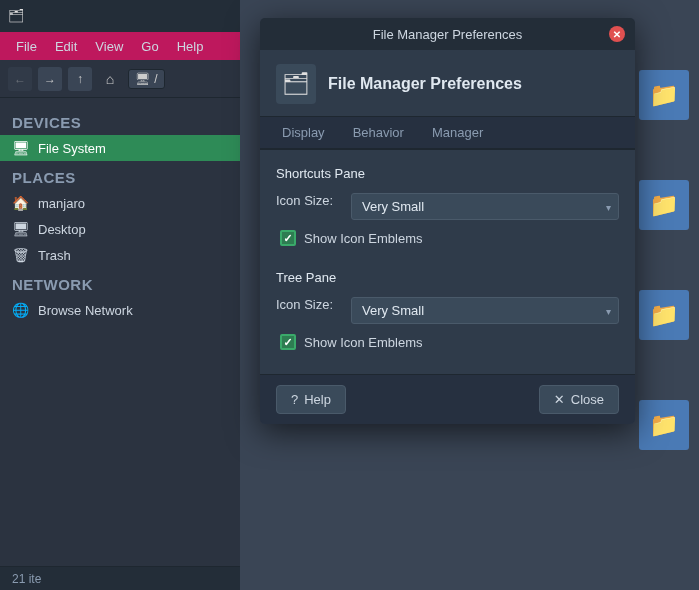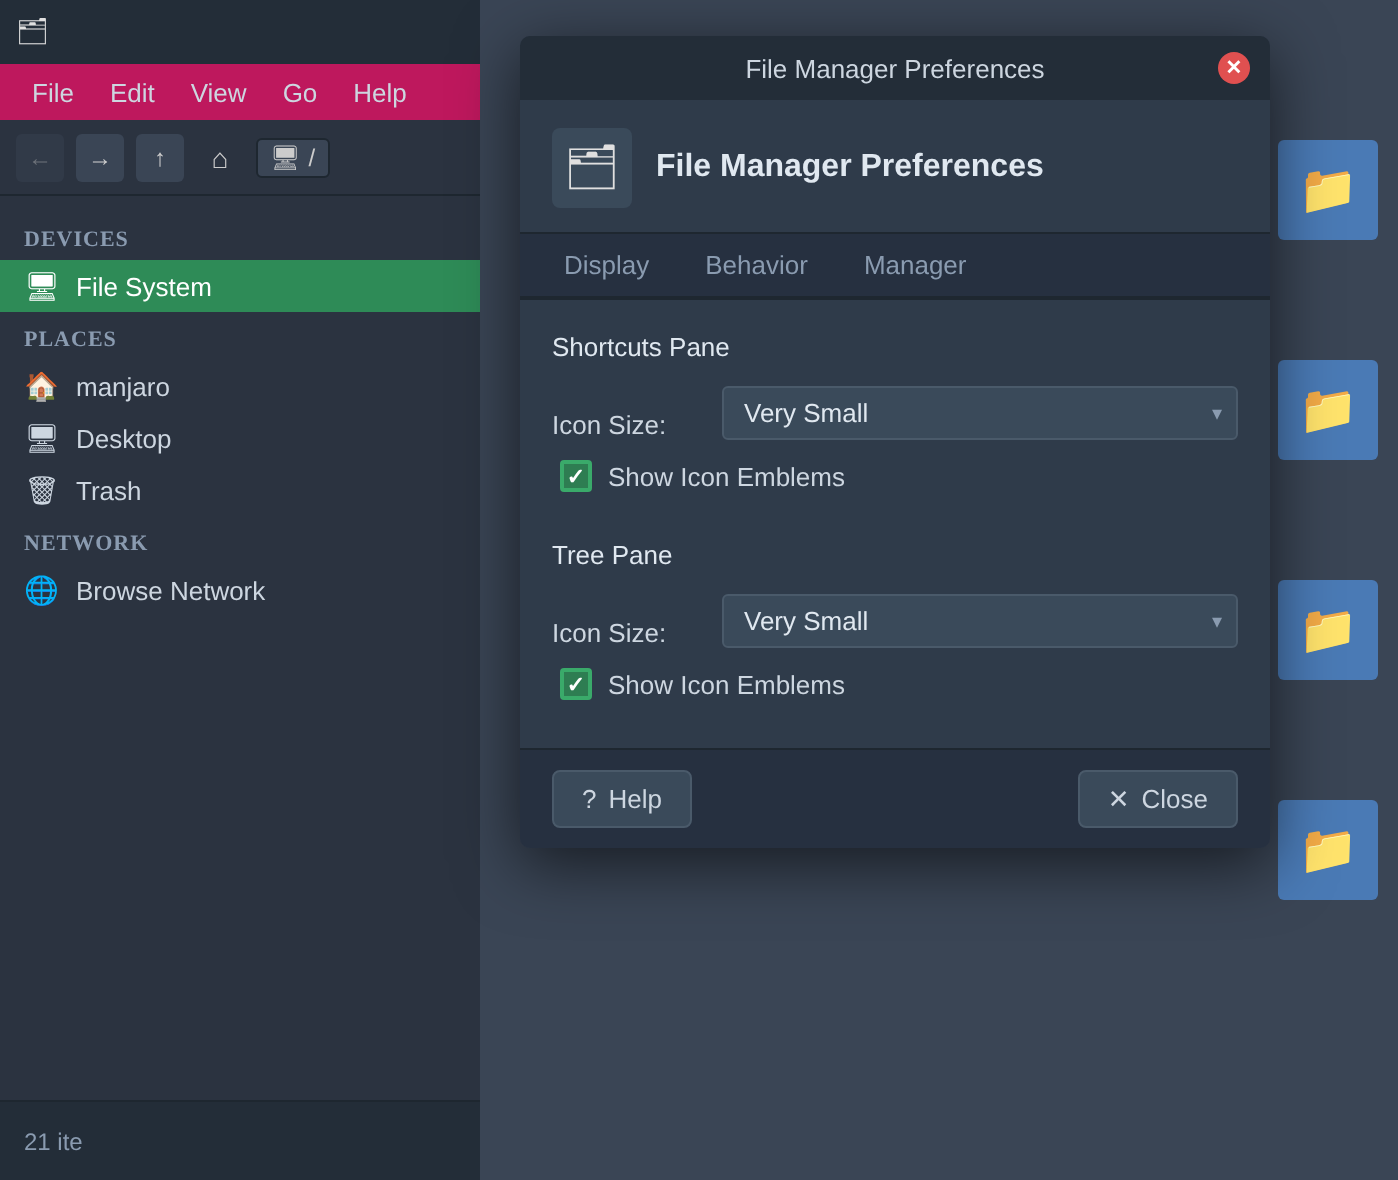--- a/index.html
+++ b/index.html
@@ -72,26 +72,25 @@
       color: #ccc;
       font-size: 12px;
       display: flex; align-items: center; gap: 4px;
     }
 
     
     .fm-sidebar {
       padding: 8px 0;
     }
     .sidebar-section-label {
-      font-size: 11px;
+      font-size: 15px;
       font-weight: bold;
       color: #8a9bb0;
       padding: 8px 12px 4px 12px;
       letter-spacing: 0.5px;
-      font-family: Liberation Serif, serif;
     }
     .sidebar-item {
       display: flex;
       align-items: center;
       padding: 5px 12px;
       gap: 8px;
       cursor: pointer;
       color: #cdd6e0;
       font-size: 13px;
     }
@@ -101,21 +100,21 @@
     }
     .sidebar-icon {
       font-size: 14px;
       width: 18px;
       text-align: center;
     }
     .fm-status {
       position: absolute;
       bottom: 0; left: 0;
       width: 240px;
-      height: 40px;
+      height: 24px;
       background: #232d38;
       display: flex;
       align-items: center;
       padding: 0 12px;
       font-size: 12px;
       color: #8a9bb0;
       border-top: 1px solid #1e2730;
     }
 
     
@@ -243,22 +242,21 @@
 
     .pane-section-title {
       font-size: 13px;
       font-weight: normal;
       color: #e0e8f0;
       margin-bottom: 12px;
     }
 
     .field-row {
       display: flex;
-      align-items: flex-end;
-      gap: 10px;
+      align-items: flex-start;
       margin-bottom: 10px;
     }
     .field-label {
       font-size: 13px;
       color: #cdd6e0;
       width: 75px;
       flex-shrink: 0;
     }
     .select-wrapper {
       flex: 1;

